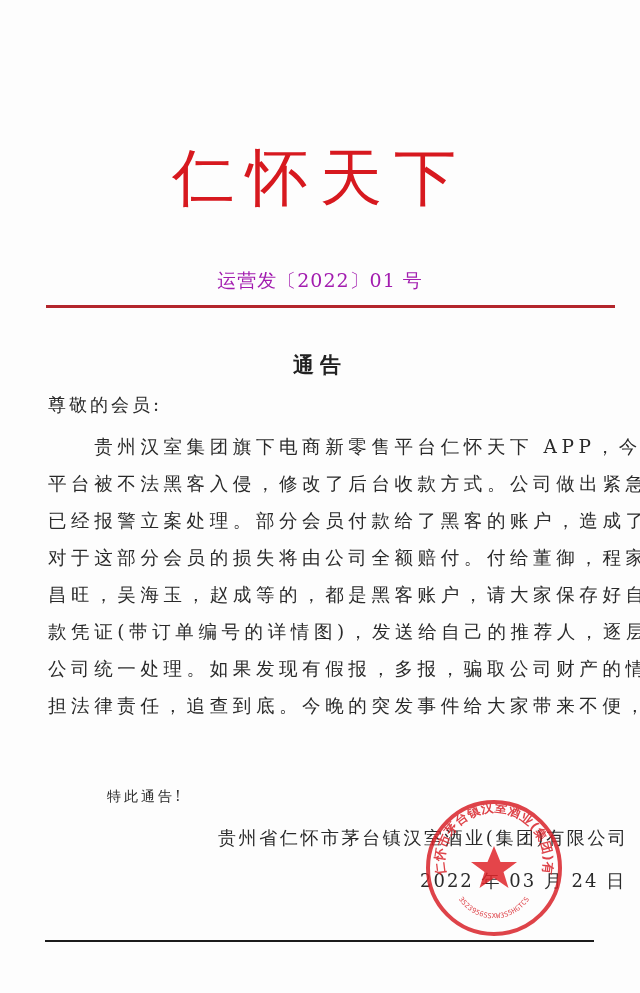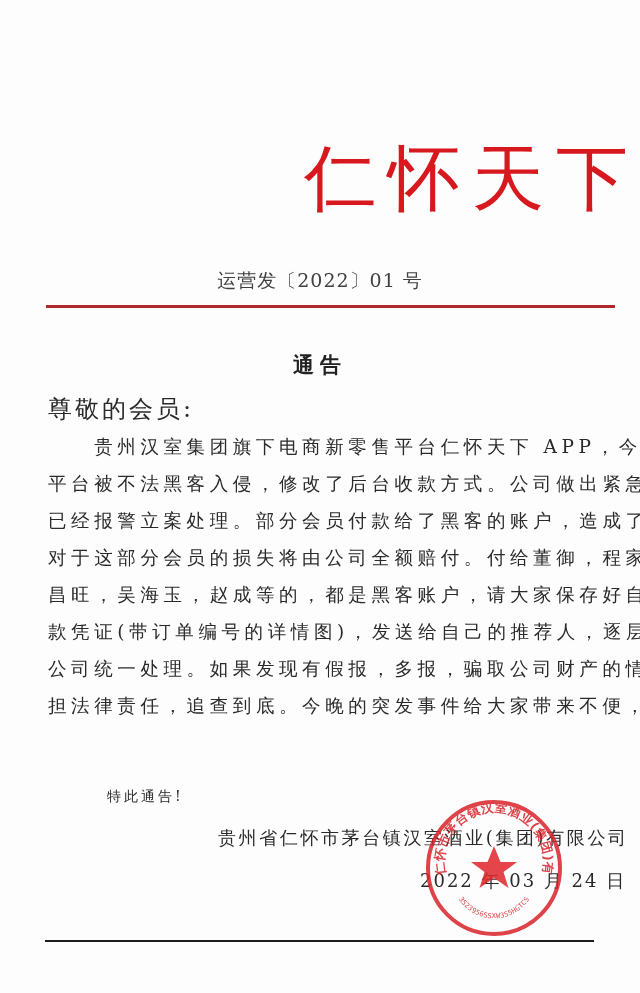--- a/index.html
+++ b/index.html
@@ -6,43 +6,43 @@
   body {
     width: 640px; height: 993px;
     background: #fdfdfd;
     position: relative;
     overflow: hidden;
     font-family: "DejaVu Serif", "Liberation Serif", serif;
     color: #2a2a2a;
   }
   .masthead {
     position: absolute; left: 0; width: 640px; top: 138px;
-    text-align: right;
+    text-align: center;
     font-family: "DejaVu Sans", "Liberation Sans", sans-serif;
-    font-size: 72px; letter-spacing: 12px;
+    font-size: 62px; letter-spacing: 12px;
     color: #d7191f; font-weight: normal;
     line-height: 80px;
   }
   .docnum {
     position: absolute; left: 0; width: 640px; top: 268px;
     text-align: center; font-size: 19px; letter-spacing: 1px;
-    color: #404040;
+    color: #a21caf;
   }
   .red-rule {
     position: absolute; left: 46px; top: 305px; width: 569px; height: 3px;
     background: #b3262c;
   }
   .title {
     position: absolute; left: 0; width: 640px; top: 351px;
     text-align: center; font-size: 21px; font-weight: bold;
     letter-spacing: 6px; color: #222;
   }
   .salutation {
     position: absolute; left: 48px; top: 393px;
-    font-size: 24px; letter-spacing: 3px;
+    font-size: 18px; letter-spacing: 3px;
   }
   .body-text {
     position: absolute; left: 48px; top: 428px; width: 560px;
     font-size: 18.5px; line-height: 37px; letter-spacing: 4.6px;
   }
   .body-text .line { display: block; white-space: nowrap; }
   .closing {
     position: absolute; left: 107px; top: 788px;
     font-size: 14px; letter-spacing: 3px;
   }

